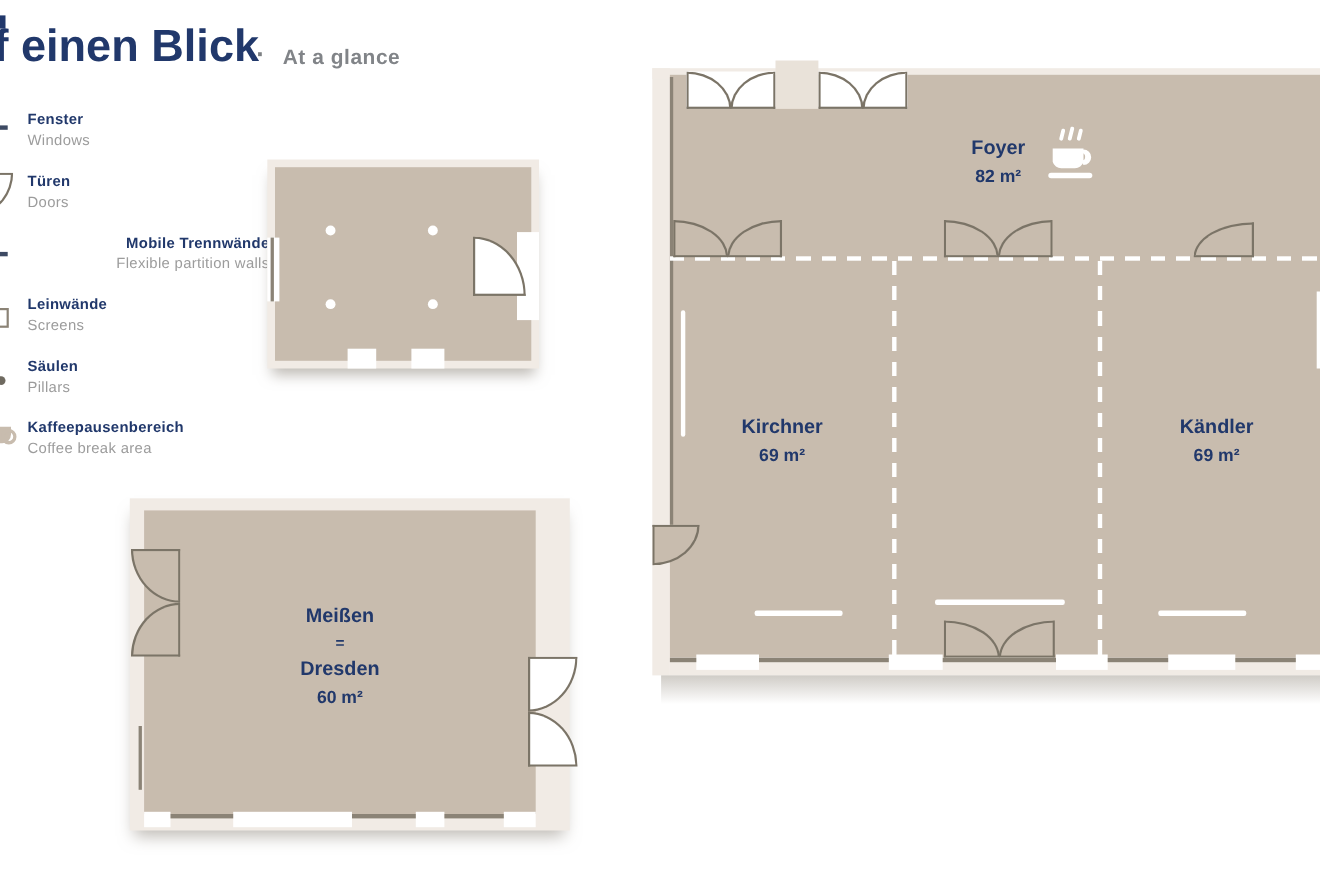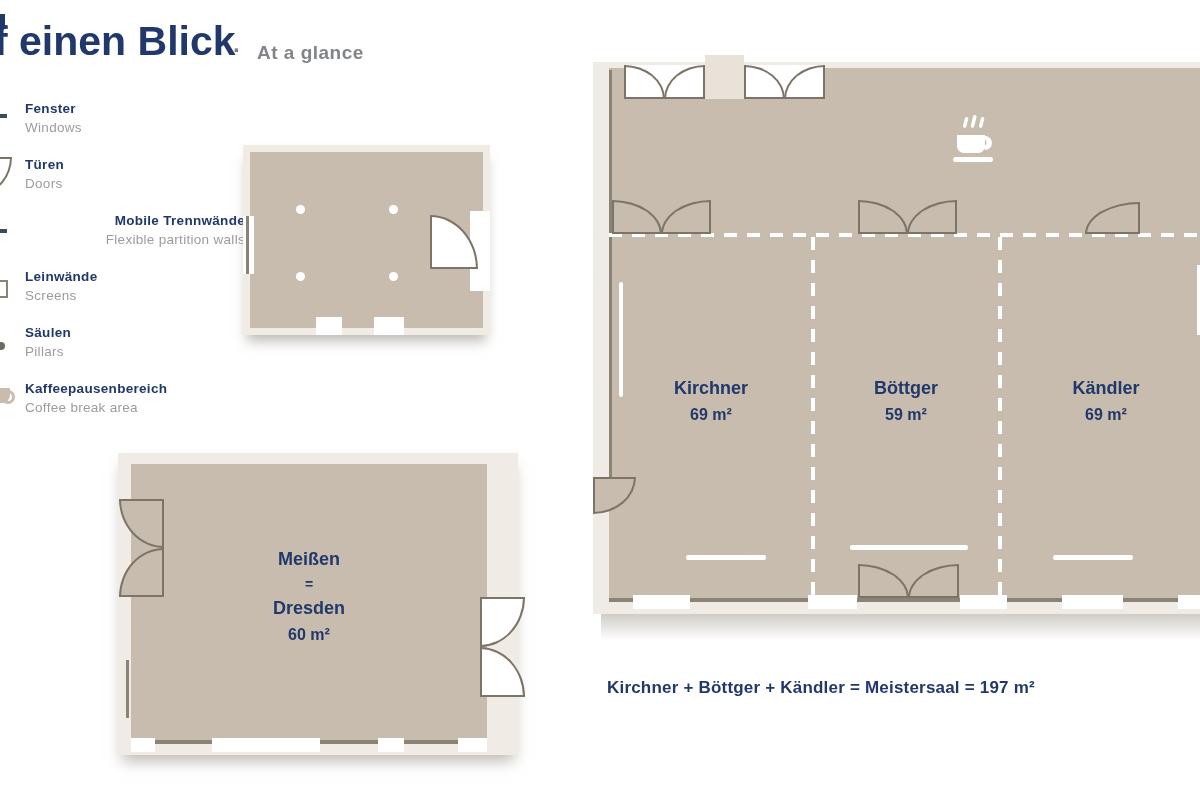--- a/index.html
+++ b/index.html
@@ -188,39 +188,38 @@
   <div class="win" style="left:367px;top:540px;width:47px;height:14px;"></div>
   <div class="win" style="left:469px;top:540px;width:61px;height:14px;"></div>
   <div class="win" style="left:585px;top:540px;width:22px;height:14px;"></div>
   <div class="wline" style="left:16px;top:543px;width:24px;height:4px;"></div>
   <div class="wline" style="left:97px;top:543px;width:118px;height:4px;"></div>
   <div class="wline" style="left:264px;top:543px;width:103px;height:4px;"></div>
   <div class="wline" style="left:414px;top:543px;width:55px;height:4px;"></div>
   <div class="wline" style="left:530px;top:543px;width:55px;height:4px;"></div>
   <div class="abs complex-shadow"></div>
 
+  <div class="room-label" style="left:252px;top:66px;width:125px;">
+    <div class="room-name">Foyer</div>
+    <div class="room-area">82 m²</div>
+  </div>
   <svg class="abs" style="left:358px;top:60px;" width="48" height="58" viewBox="0 0 48 58">
     <g fill="#ffffff">
       <rect x="13" y="2" width="3.5" height="11" rx="1.7" transform="rotate(14 15 7)"></rect>
       <rect x="21" y="0" width="3.5" height="13" rx="1.7" transform="rotate(14 23 6)"></rect>
       <rect x="29" y="2" width="3.5" height="11" rx="1.7" transform="rotate(14 31 7)"></rect>
       <path d="M6 20 h28 v12 a8 8 0 0 1 -8 6 h-12 a8 8 0 0 1 -8 -6 z"></path>
       <path d="M34 21 a7 7 0 0 1 0 14 l-2 -4 a3.5 3.5 0 0 0 0 -7 z"></path>
       <rect x="2" y="42" width="40" height="5" rx="2.5"></rect>
     </g>
   </svg>
   <div class="room-label" style="left:48px;top:320px;width:140px;">
     <div class="room-name">Kirchner</div>
     <div class="room-area">69 m²</div>
   </div>
-  <div class="room-label" style="left:243px;top:320px;width:140px;">
-    <div class="room-name">Böttger</div>
-    <div class="room-area">59 m²</div>
-  </div>
   <div class="room-label" style="left:443px;top:320px;width:140px;">
     <div class="room-name">Kändler</div>
     <div class="room-area">69 m²</div>
   </div>
 </div>
 
 <div class="abs summary">
-  <div>Kirchner + Böttger + Kändler = Meistersaal = 197 m²</div>
 </div>
 
 </body></html>

